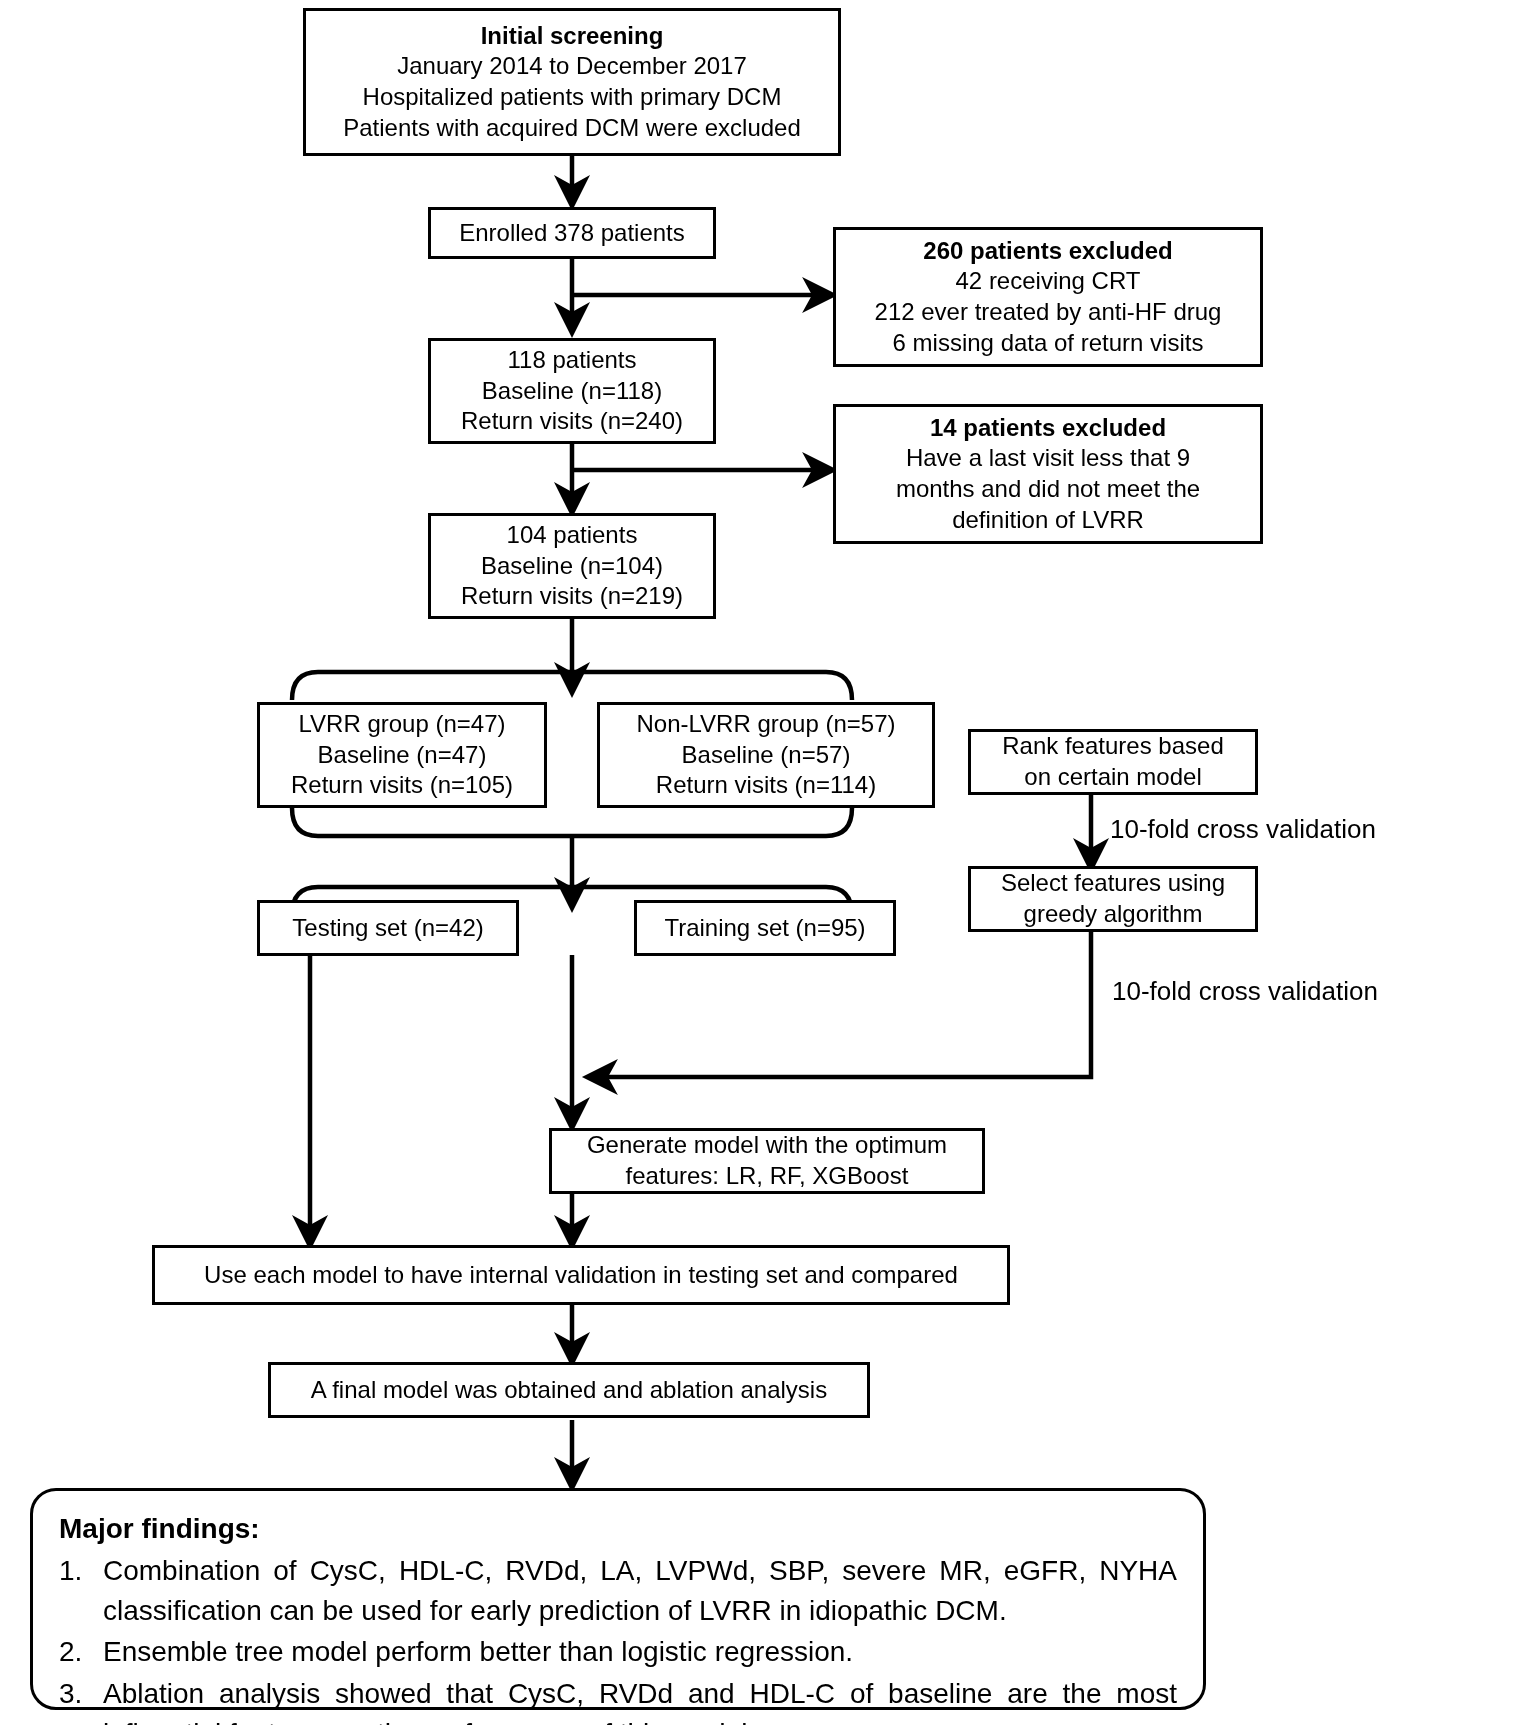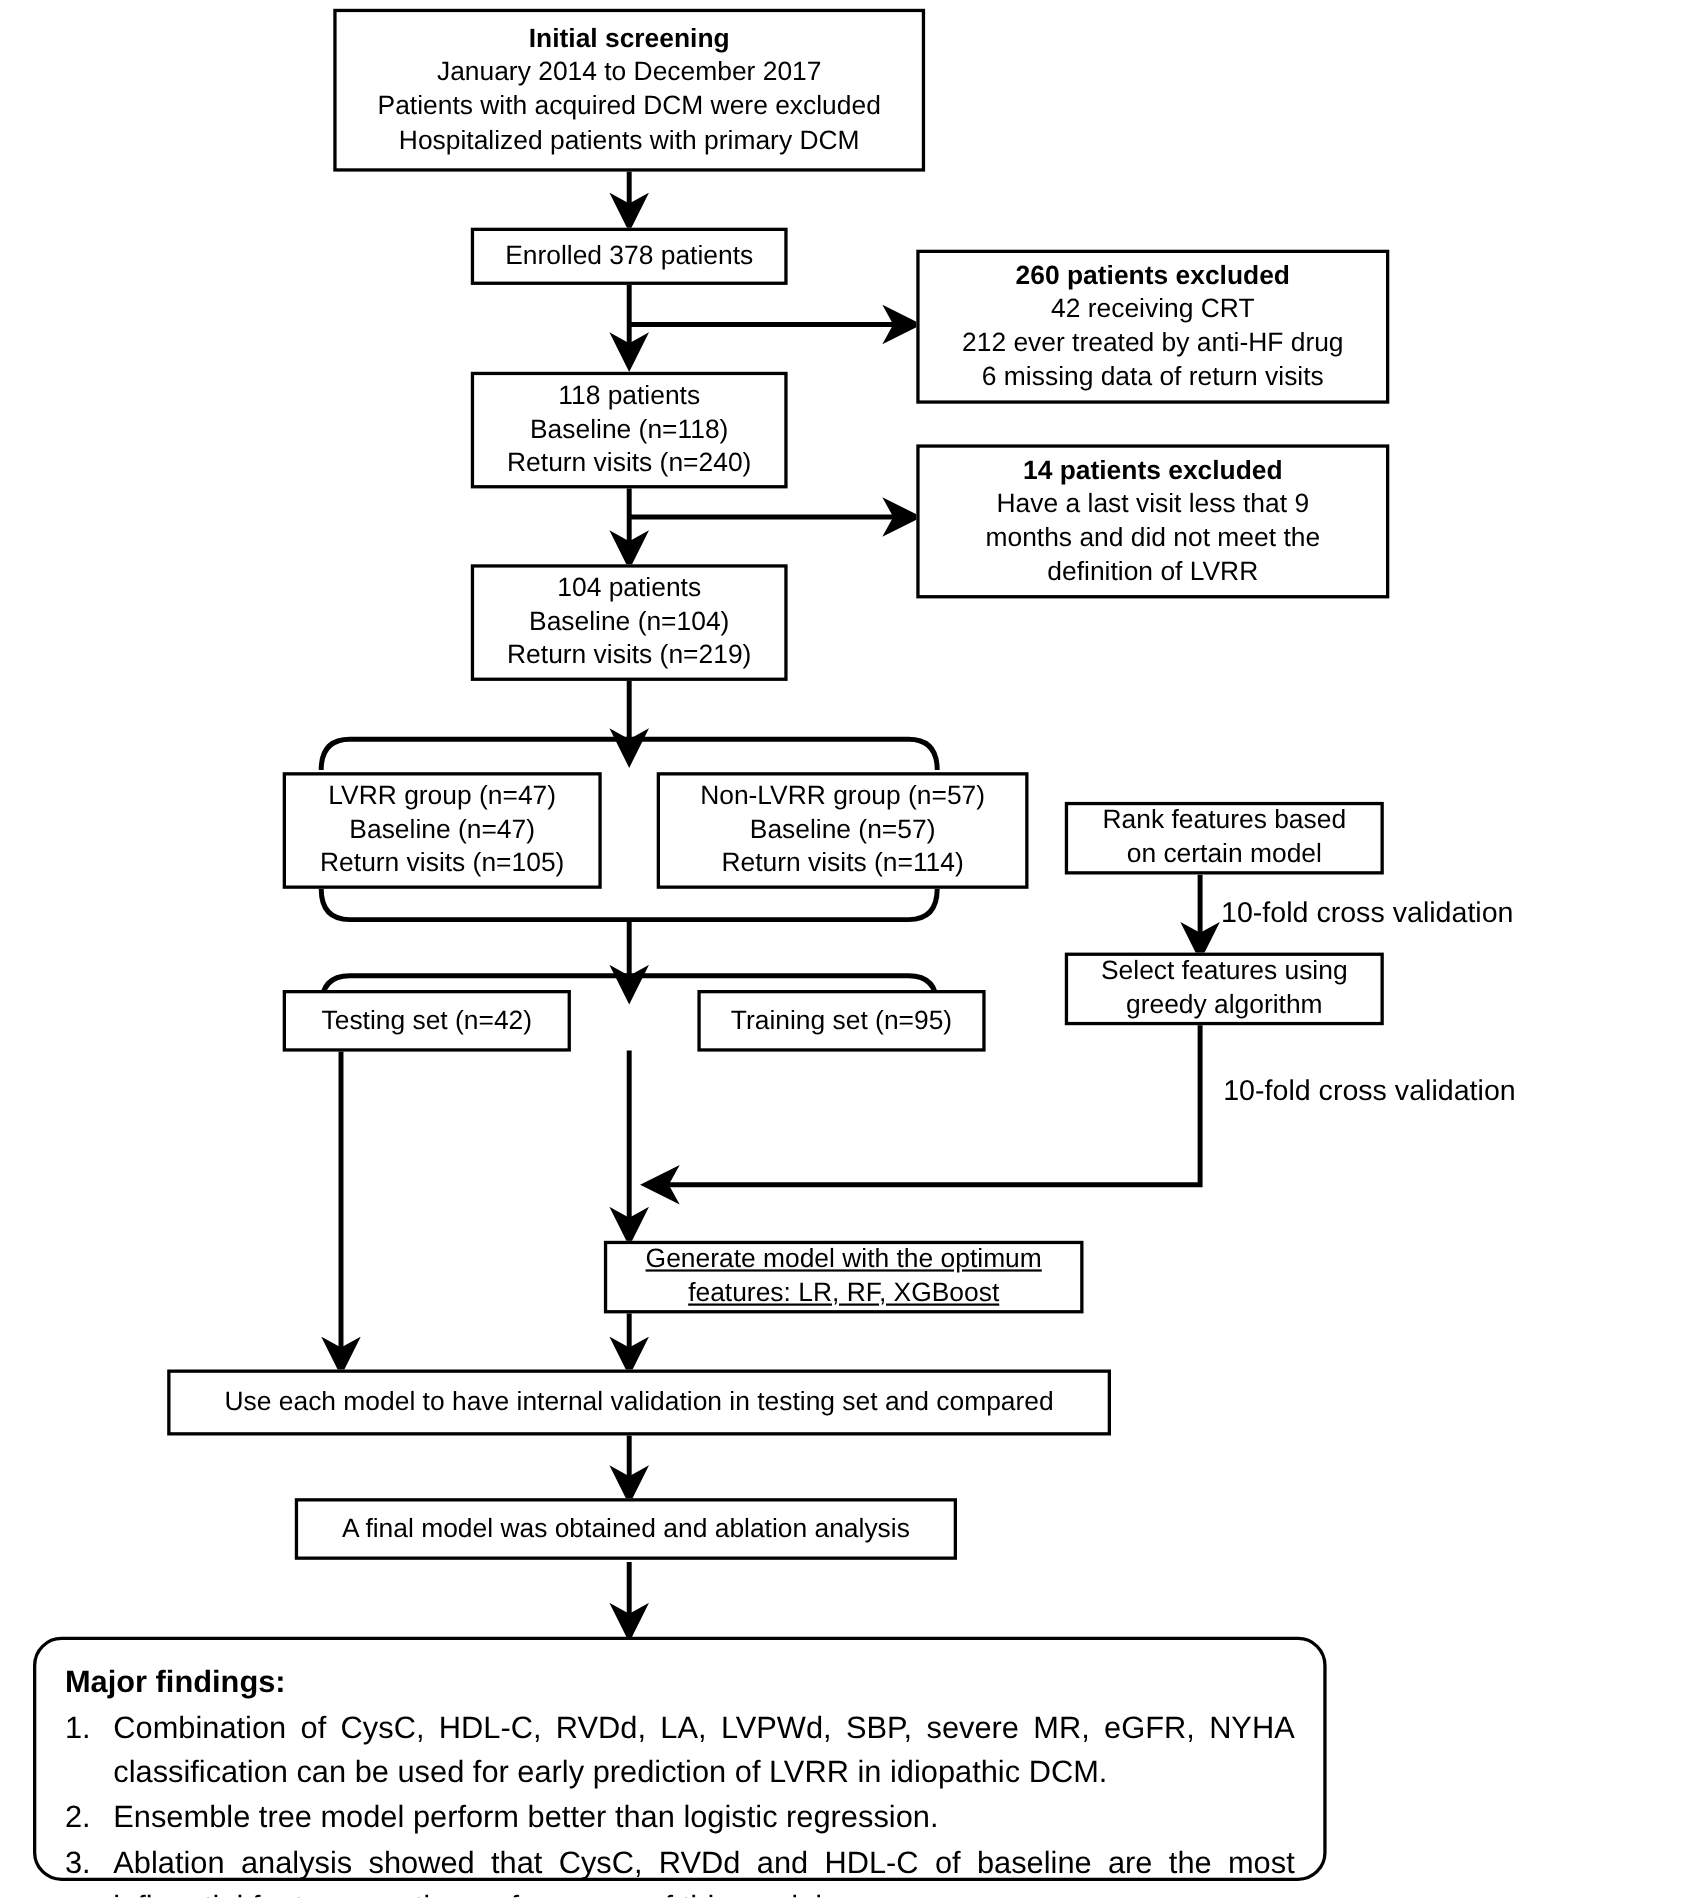--- a/index.html
+++ b/index.html
@@ -111,22 +111,22 @@
 
       <line x1="572" y1="1303" x2="572" y2="1360" marker-end="url(#ah)"></line>
 
       <line x1="572" y1="1420" x2="572" y2="1485" marker-end="url(#ah)"></line>
     </g>
   </svg>
 
   <div class="box" style="left:303px; top:8px; width:538px; height:148px;">
     <span class="ln bold">Initial screening</span>
     <span class="ln">January 2014 to December 2017</span>
+    <span class="ln">Hospitalized patients with primary DCM</span>
     <span class="ln">Patients with acquired DCM were excluded</span>
-    <span class="ln">Hospitalized patients with primary DCM</span>
   </div>
 
   <div class="box" style="left:428px; top:207px; width:288px; height:52px;">
     <span class="ln">Enrolled 378 patients</span>
   </div>
 
   <div class="box" style="left:833px; top:227px; width:430px; height:140px;">
     <span class="ln bold">260 patients excluded</span>
     <span class="ln">42 receiving CRT</span>
     <span class="ln">212 ever treated by anti-HF drug</span>
@@ -175,21 +175,21 @@
   </div>
 
   <div class="box" style="left:257px; top:900px; width:262px; height:56px;">
     <span class="ln">Testing set (n=42)</span>
   </div>
 
   <div class="box" style="left:634px; top:900px; width:262px; height:56px;">
     <span class="ln">Training set (n=95)</span>
   </div>
 
-  <div class="box" style="left:549px; top:1128px; width:436px; height:66px;text-decoration:underline;">
+  <div class="box" style="left:549px; top:1128px; width:436px; height:66px;">
     <span class="ln">Generate model with the optimum</span>
     <span class="ln">features: LR, RF, XGBoost</span>
   </div>
 
   <div class="box" style="left:152px; top:1245px; width:858px; height:60px;">
     <span class="ln">Use each model to have internal validation in testing set and compared</span>
   </div>
 
   <div class="box" style="left:268px; top:1362px; width:602px; height:56px;">
     <span class="ln">A final model was obtained and ablation analysis</span>

